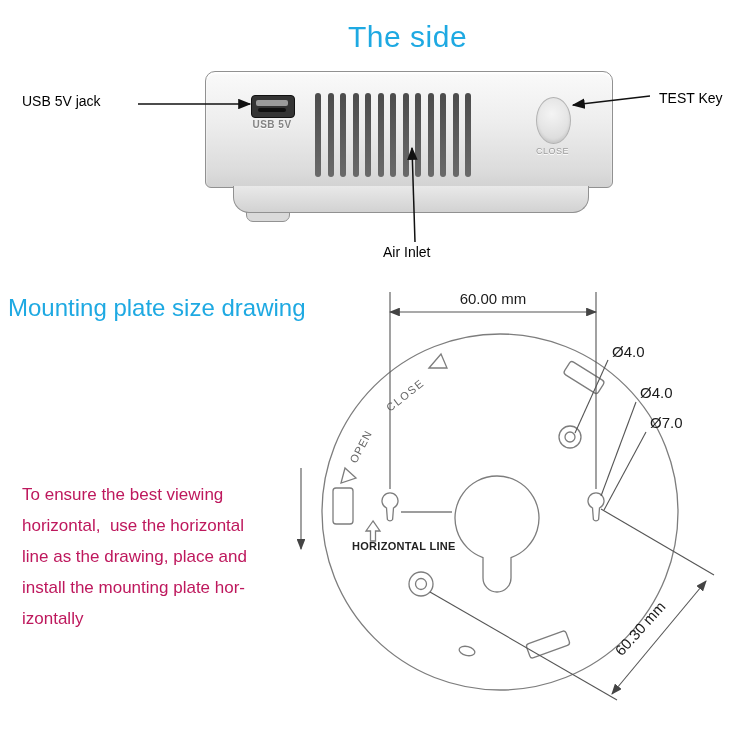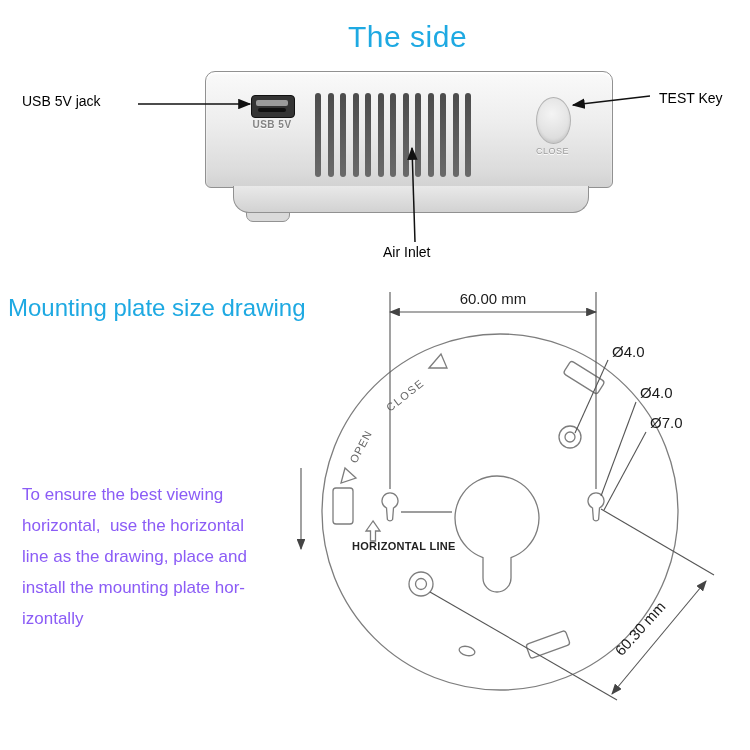--- a/index.html
+++ b/index.html
@@ -28,21 +28,21 @@
     letter-spacing:0.5px;text-align:center;z-index:4;}
   .vents{left:315px;top:93px;display:flex;gap:6.5px;z-index:3;}
   .vents i{display:block;width:6px;height:84px;border-radius:3px;
     background:linear-gradient(180deg,#4c4c4c,#6a6a6a);}
   .test-btn{left:536px;top:97px;width:33px;height:45px;border-radius:50%;
     background:radial-gradient(circle at 45% 35%,#f4f4f4,#dedede 70%,#d0d0d0);
     border:1.5px solid #b3b3b3;z-index:3;box-shadow:inset 0 -2px 3px rgba(0,0,0,0.08);}
   .test-txt{left:536px;top:146px;width:33px;font-size:9px;color:#9d9d9d;
     text-shadow:0 1px 0 #fff;text-align:center;z-index:4;letter-spacing:0.5px;}
   
-  .note{left:22px;top:479px;font-size:17px;color:#8b5cf6;line-height:31px;z-index:3;}
+  .note{left:22px;top:479px;font-size:17px;color:#be185d;line-height:31px;z-index:3;}
   .note div{white-space:pre;}
   
   #overlay{position:absolute;left:0;top:0;z-index:5;pointer-events:none;}
   #overlay text{font-family:"Liberation Sans",sans-serif;}
 </style>
 </head>
 <body>
 
 <div id="page">
 

